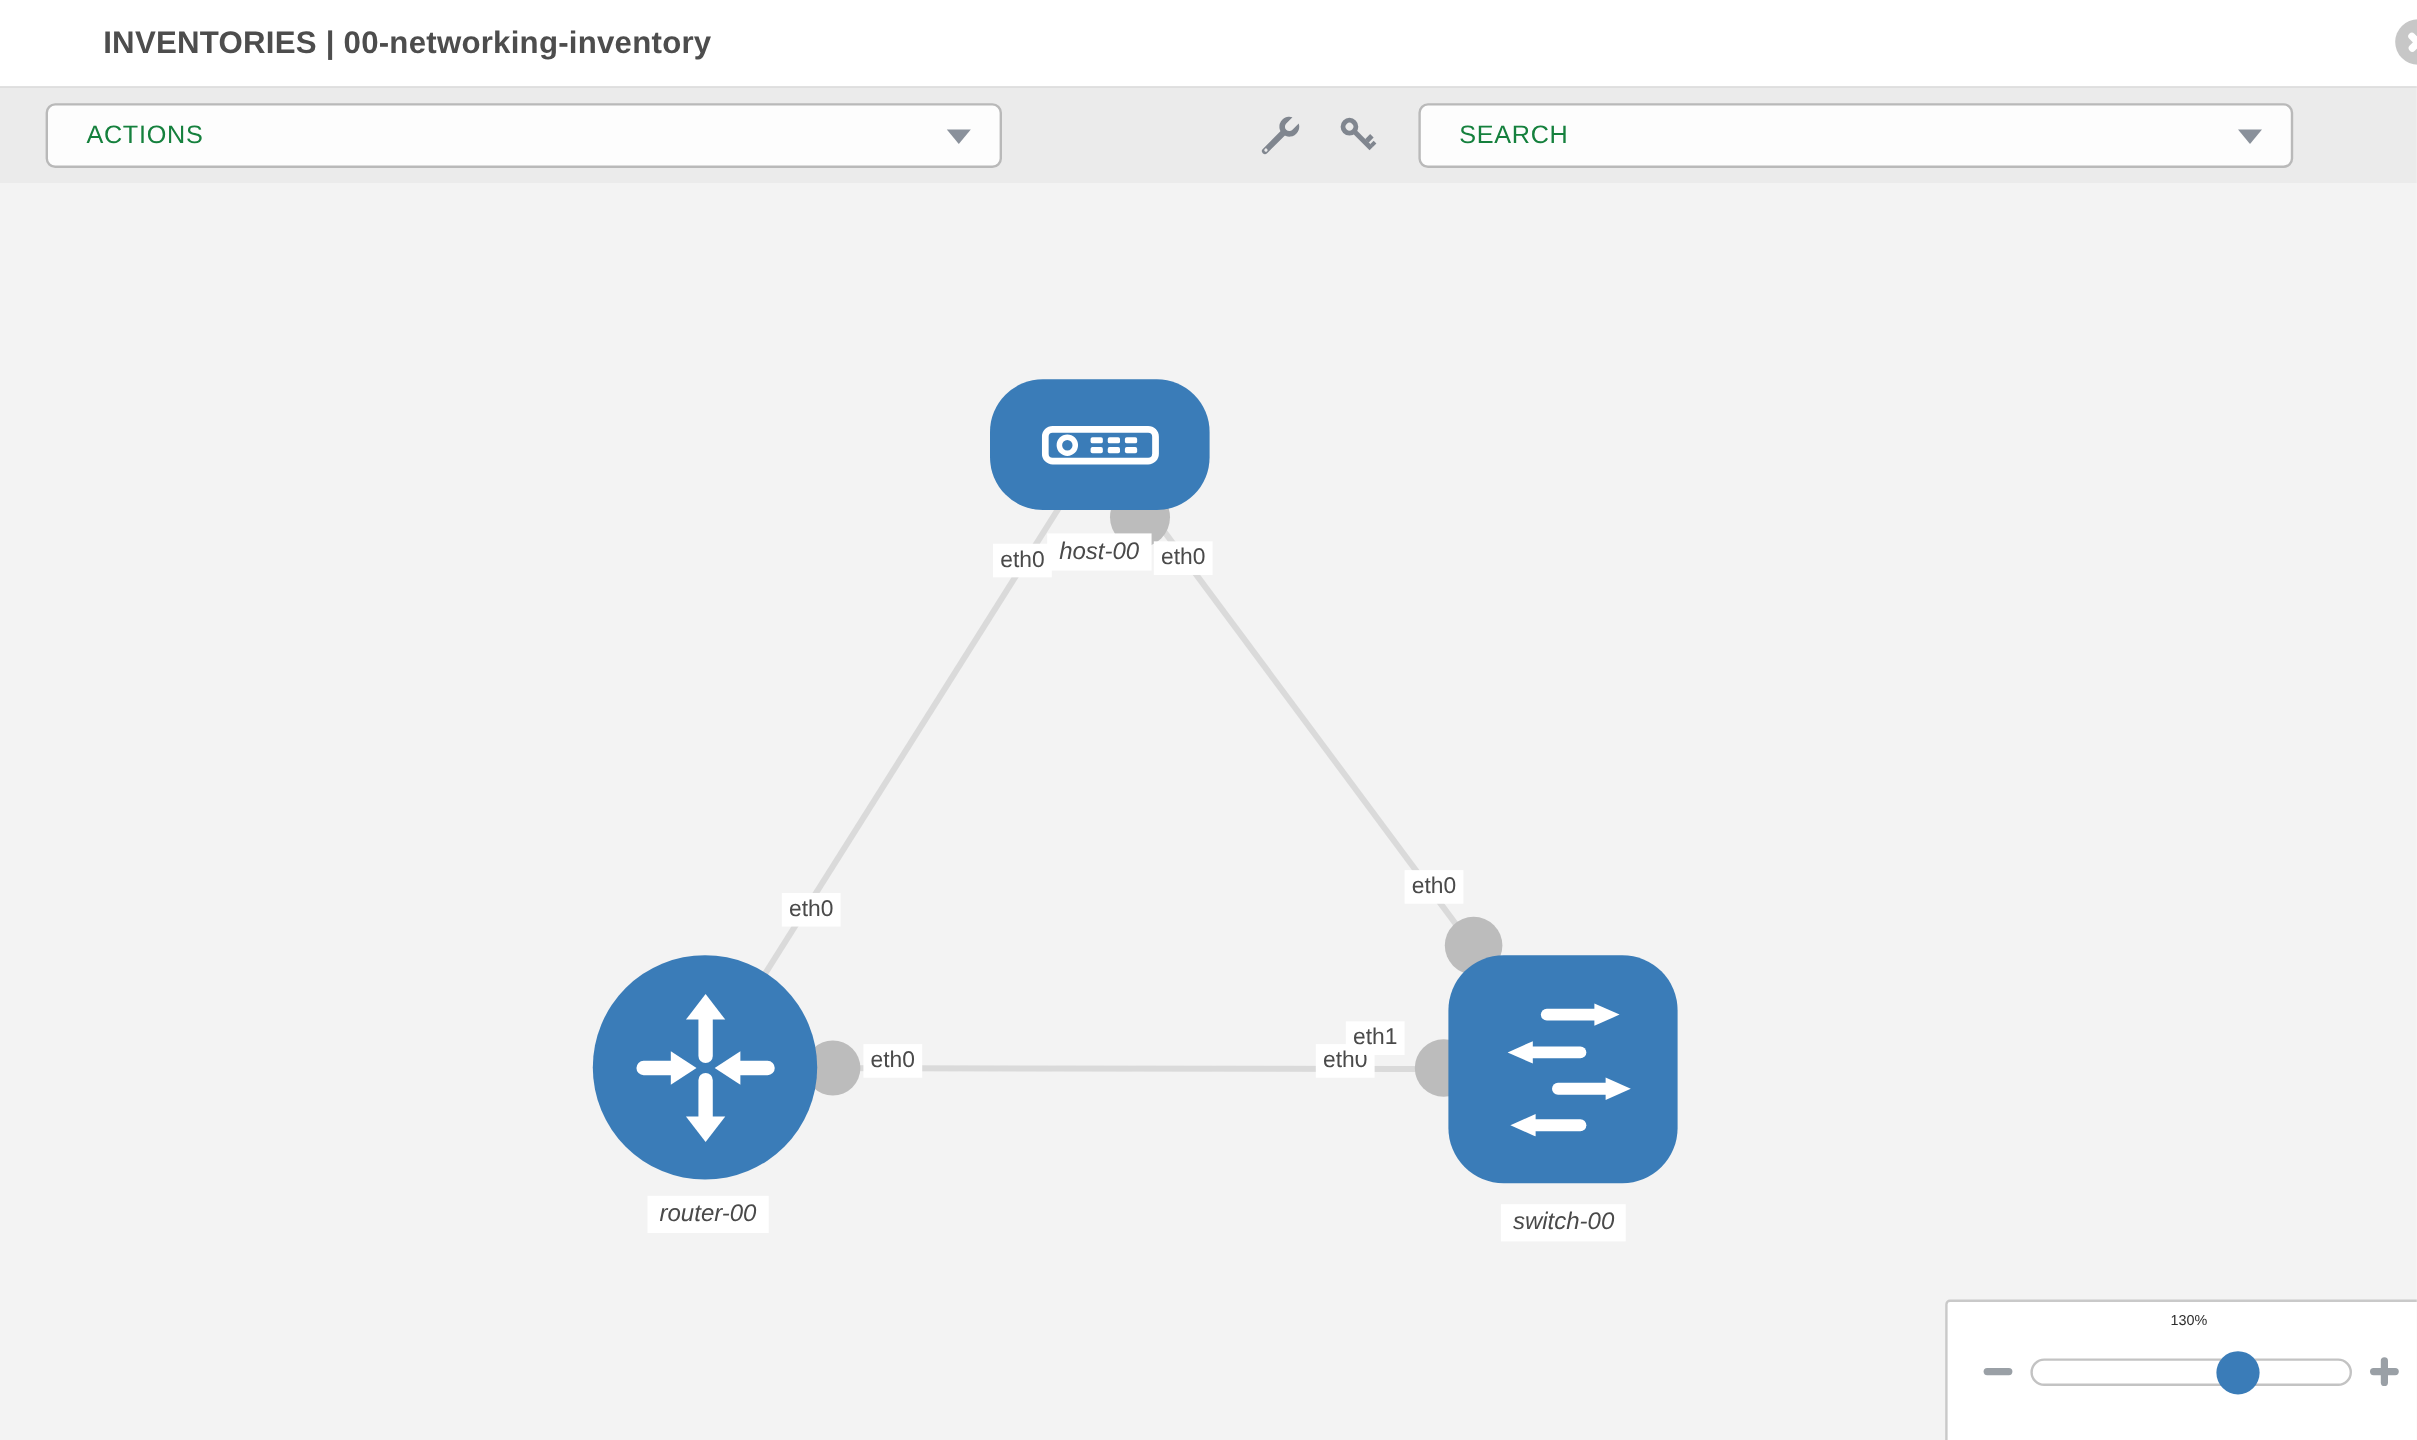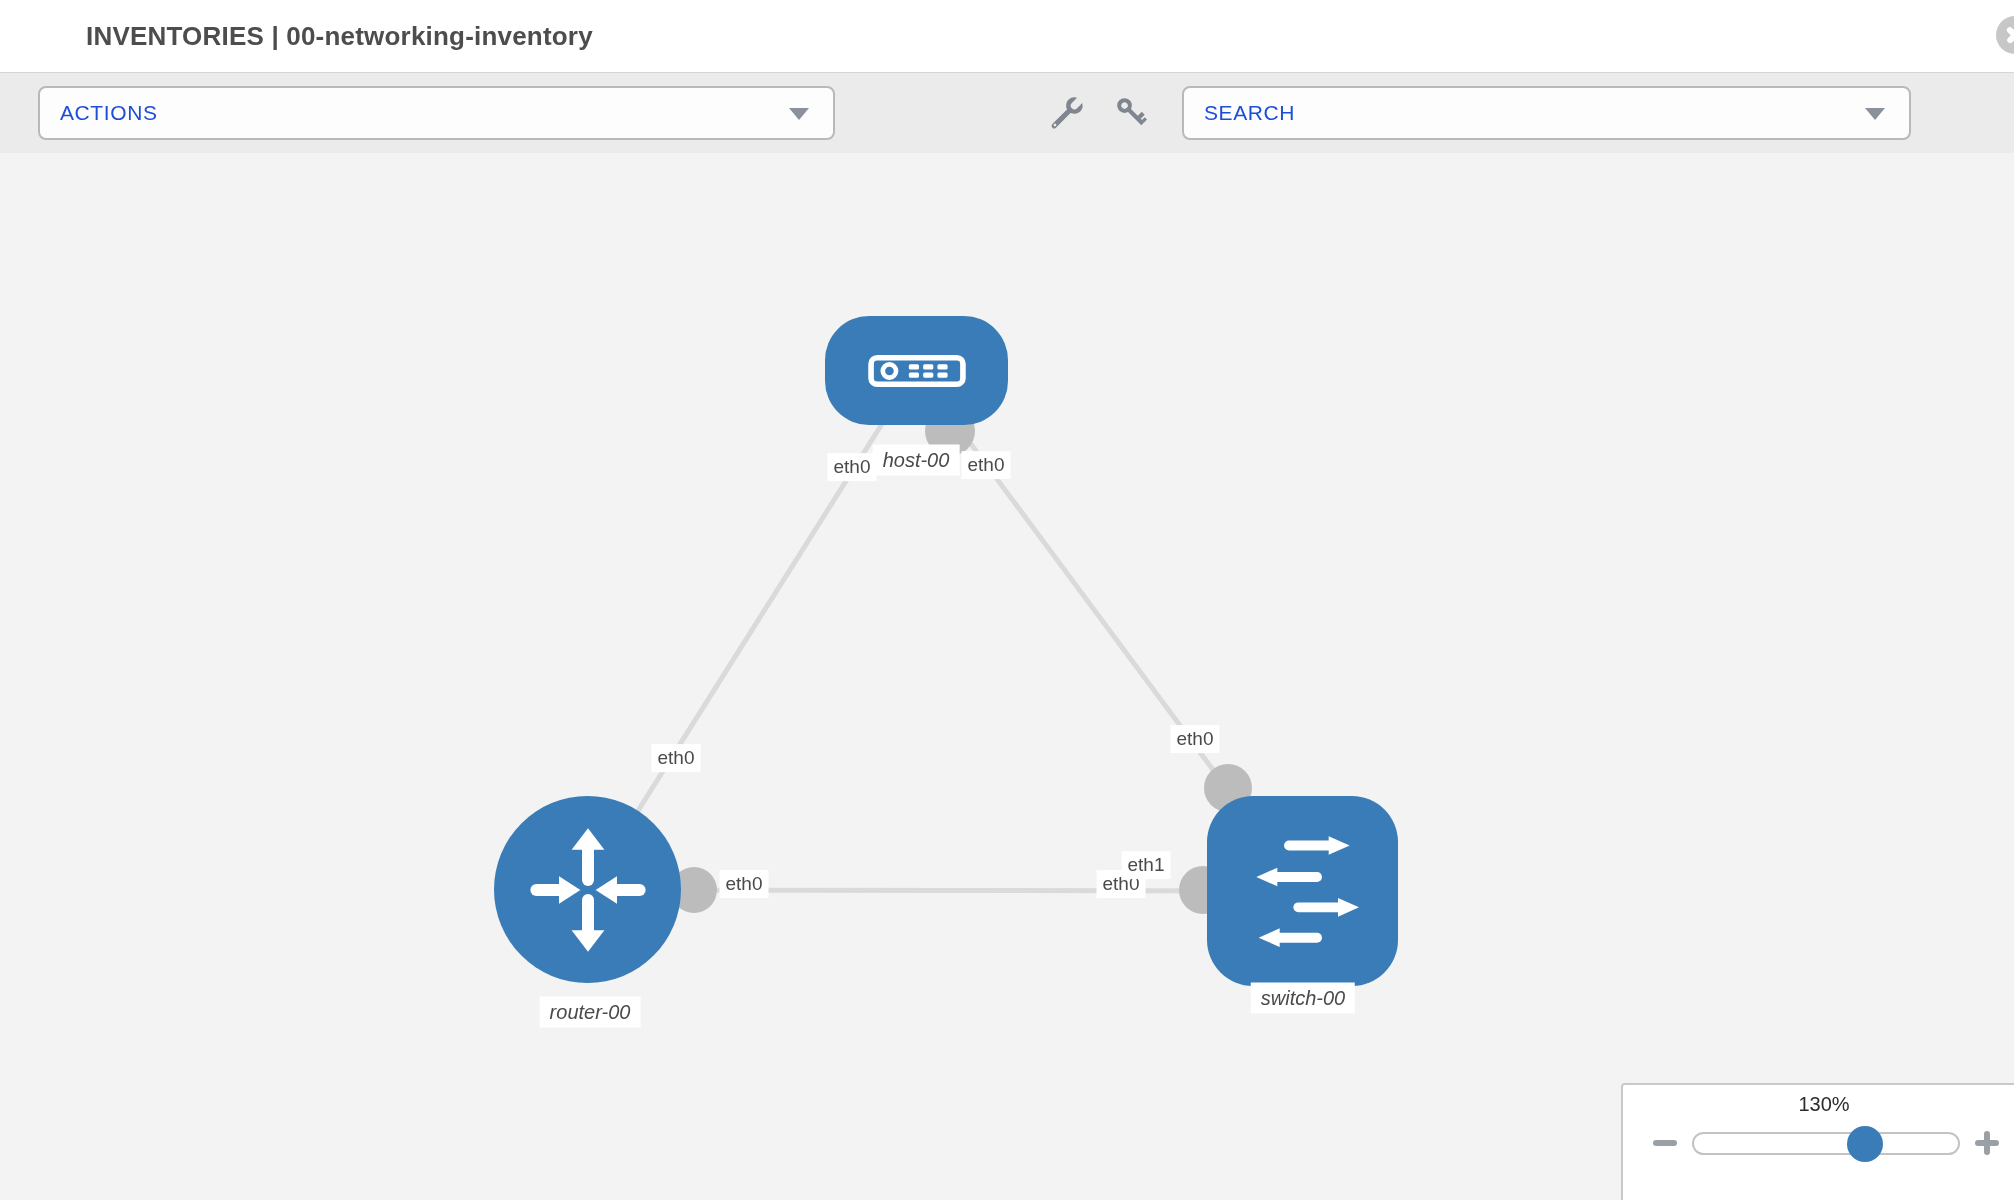--- a/index.html
+++ b/index.html
@@ -17,22 +17,22 @@
   .close-btn .xbar.a { transform:translate(-50%,-50%) rotate(45deg); }
   .close-btn .xbar.b { transform:translate(-50%,-50%) rotate(-45deg); }
 
   
   .toolbar { position:absolute; top:72px; left:0; width:2014px; height:81px;
              background:#ebebeb; border-top:1px solid #d6d6d6; }
   .dropdown { position:absolute; top:13px; height:54px; background:#fdfdfd;
               border:2px solid #b9b9b9; border-radius:8px; cursor:pointer; }
   .dropdown.actions { left:38px;  width:797px; }
   .dropdown.search  { left:1182px; width:729px; }
-  .dropdown-label { position:absolute; left:20px; top:50%; transform:translateY(-50%);
-                    font-size:21px; color:#1d4ed8; letter-spacing:.6px; }
+  .dropdown-label { position:absolute; left:32px; top:50%; transform:translateY(-50%);
+                    font-size:21px; color:#15803d; letter-spacing:.6px; }
   .caret { position:absolute; right:24px; top:50%; margin-top:-5px; width:0; height:0;
            border-left:10px solid transparent; border-right:10px solid transparent;
            border-top:12px solid #8a919b; }
   .tool-btn { position:absolute; top:18px; width:46px; height:46px; cursor:pointer; }
   .tool-btn.wrench { left:1043px; }
   .tool-btn.key    { left:1110px; }
 
   
   .canvas { position:absolute; top:153px; left:0; width:2014px; height:1047px;
             background:#f3f3f3; overflow:hidden; }
@@ -46,21 +46,21 @@
 
   .chip { position:absolute; transform:translate(-50%,-50%); background:#ffffff;
           color:#4a4a4a; white-space:nowrap; line-height:1.25; }
   .chip.iface { font-size:19px; padding:2px 6px; }
   .chip.node-label { font-size:20px; padding:3px 10px;font-style:italic; }
 
   
   .zoom-panel { position:absolute; left:1621px; top:930px; width:400px; height:160px;
                 background:#ffffff; border:2px solid #c9c9c9; border-radius:4px; }
   .zoom-level { position:absolute; left:201px; top:8px; transform:translateX(-50%);
-                font-size:20px; color:#2d2d2d; }
+                font-size:12px; color:#2d2d2d; }
   .zoom-btn { position:absolute; width:34px; height:34px; cursor:pointer; }
   .zoom-btn.minus { left:25px;  top:41px; }
   .zoom-btn.plus  { left:347px; top:41px; }
   .zoom-btn .hbar { position:absolute; left:50%; top:50%; transform:translate(-50%,-50%);
                     width:24px; height:6px; background:#9aa0a6; border-radius:3px; }
   .zoom-btn .vbar { position:absolute; left:50%; top:50%; transform:translate(-50%,-50%);
                     width:6px; height:24px; background:#9aa0a6; border-radius:3px; }
   .zoom-track { position:absolute; left:69px; top:47px; width:268px; height:23px;
                 background:#ffffff; border:2px solid #c3c3c3; border-radius:12px; cursor:pointer; }
   .zoom-handle { position:absolute; left:242px; top:59px; width:36px; height:36px; margin:-18px 0 0 -18px;
@@ -174,21 +174,21 @@
   <div class="chip iface" style="left:852px; top:314px;">eth0</div>
   <div class="chip iface" style="left:986px; top:312px;">eth0</div>
   <div class="chip iface" style="left:676px; top:605px;">eth0</div>
   <div class="chip iface" style="left:744px; top:731px;">eth0</div>
   <div class="chip iface" style="left:1195px; top:586px;">eth0</div>
   <div class="chip iface" style="left:1121px; top:731px;">eth0</div>
   <div class="chip iface" style="left:1146px; top:712px;">eth1</div>
 
   <div class="chip node-label" style="left:916px; top:307px;">host-00</div>
   <div class="chip node-label" style="left:590px; top:859px;">router-00</div>
-  <div class="chip node-label" style="left:1303px; top:845px;">switch-00</div>
+  <div class="chip node-label" style="left:1303px; top:866px;">switch-00</div>
 
   <div class="zoom-panel">
     <div class="zoom-level">130%</div>
     <div class="zoom-btn minus">
       <span class="hbar"></span>
     </div>
     <div class="zoom-track"></div>
     <div class="zoom-handle"></div>
     <div class="zoom-btn plus">
       <span class="hbar"></span>

